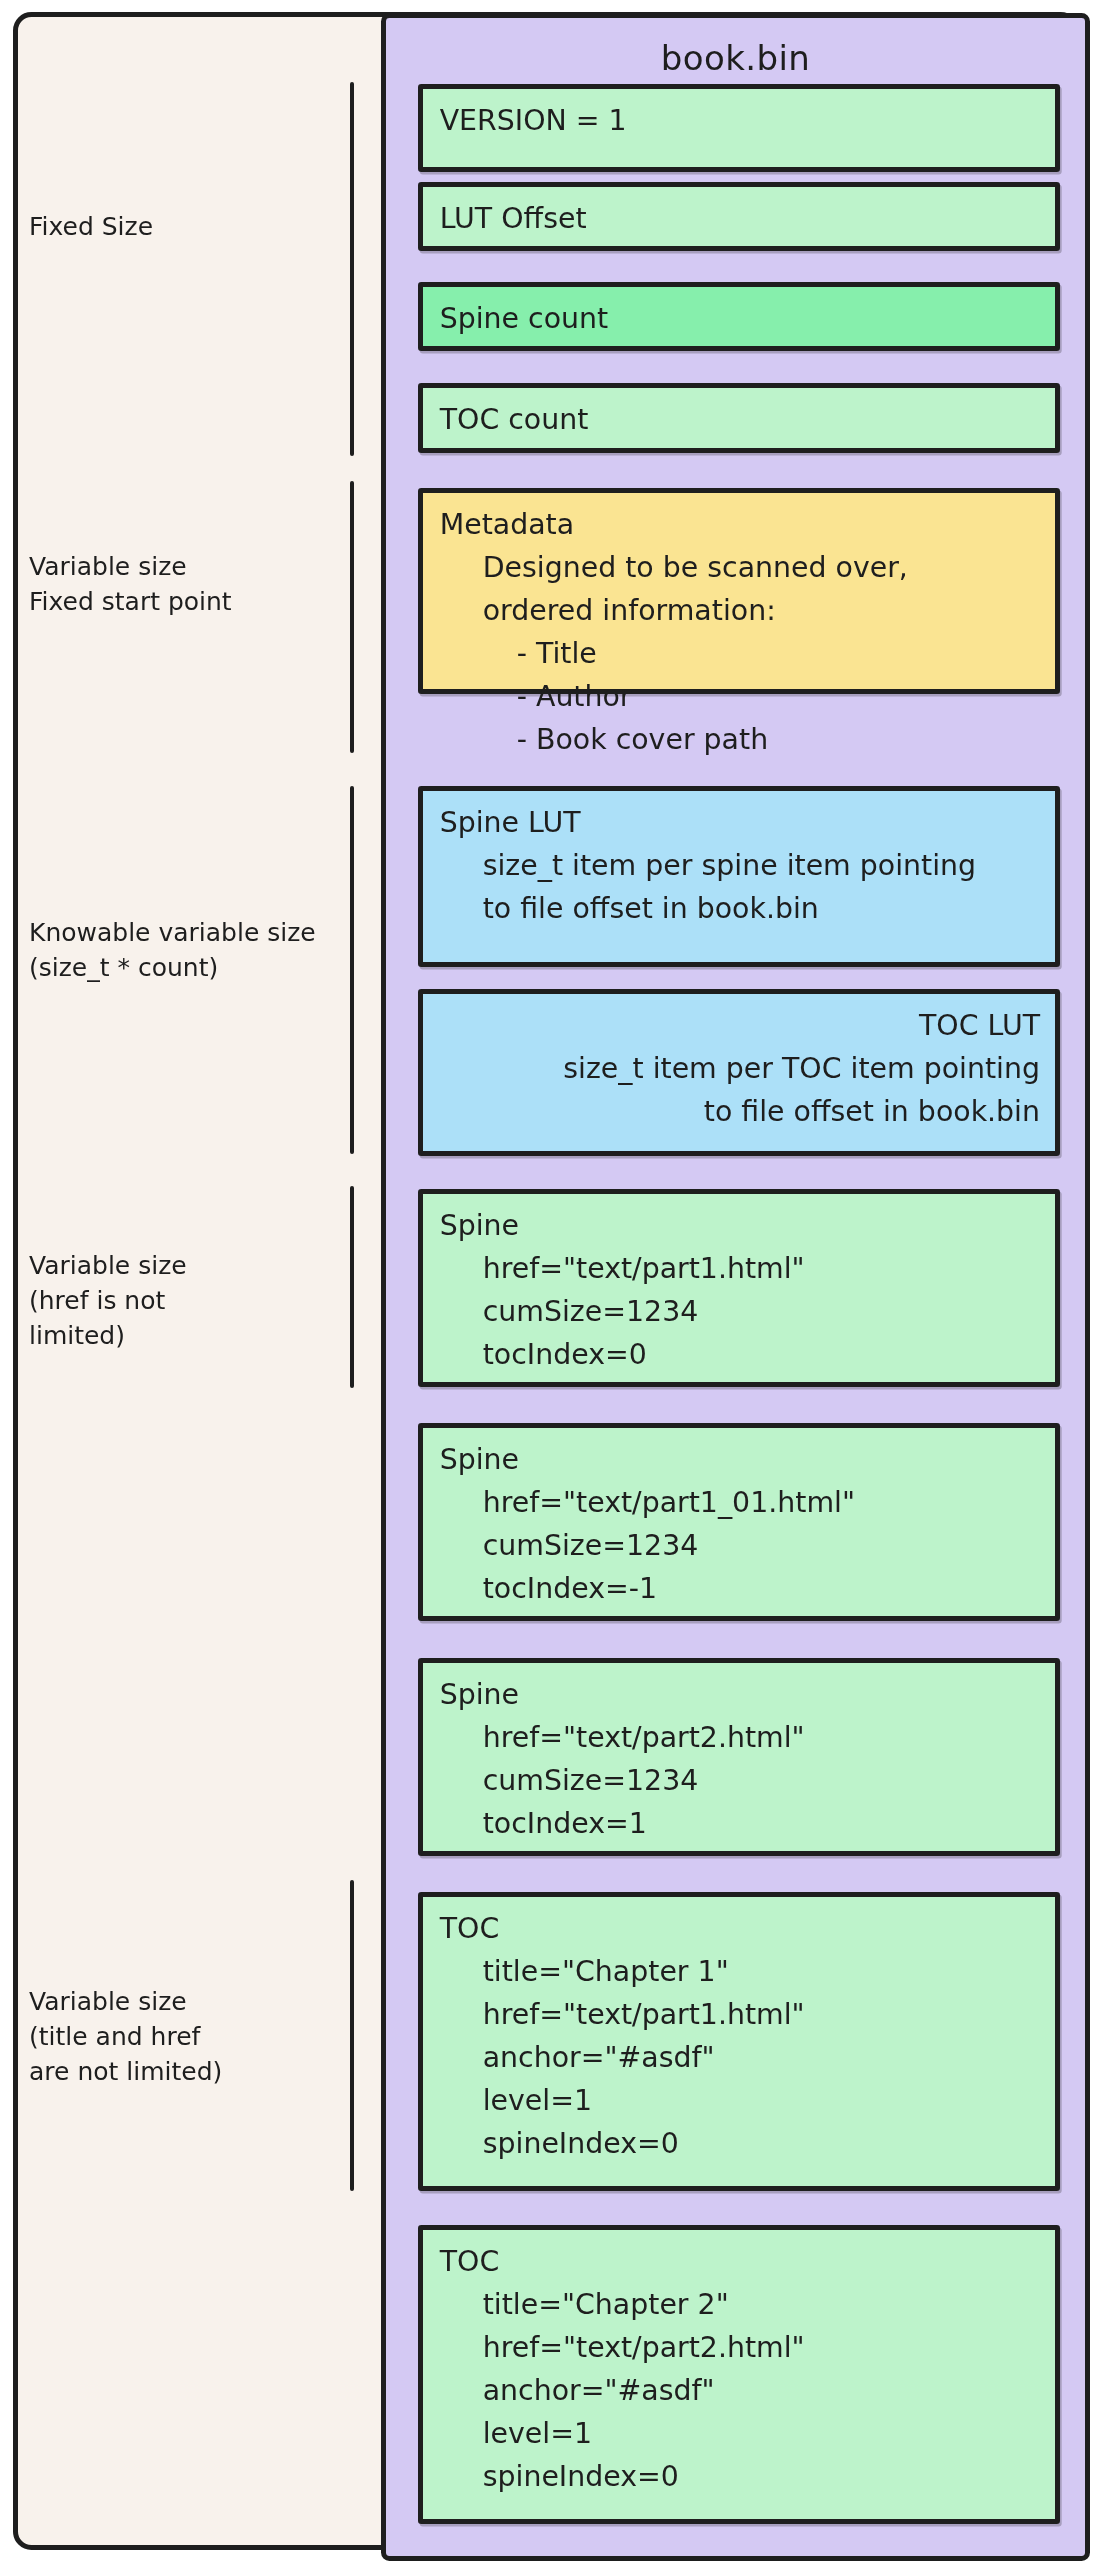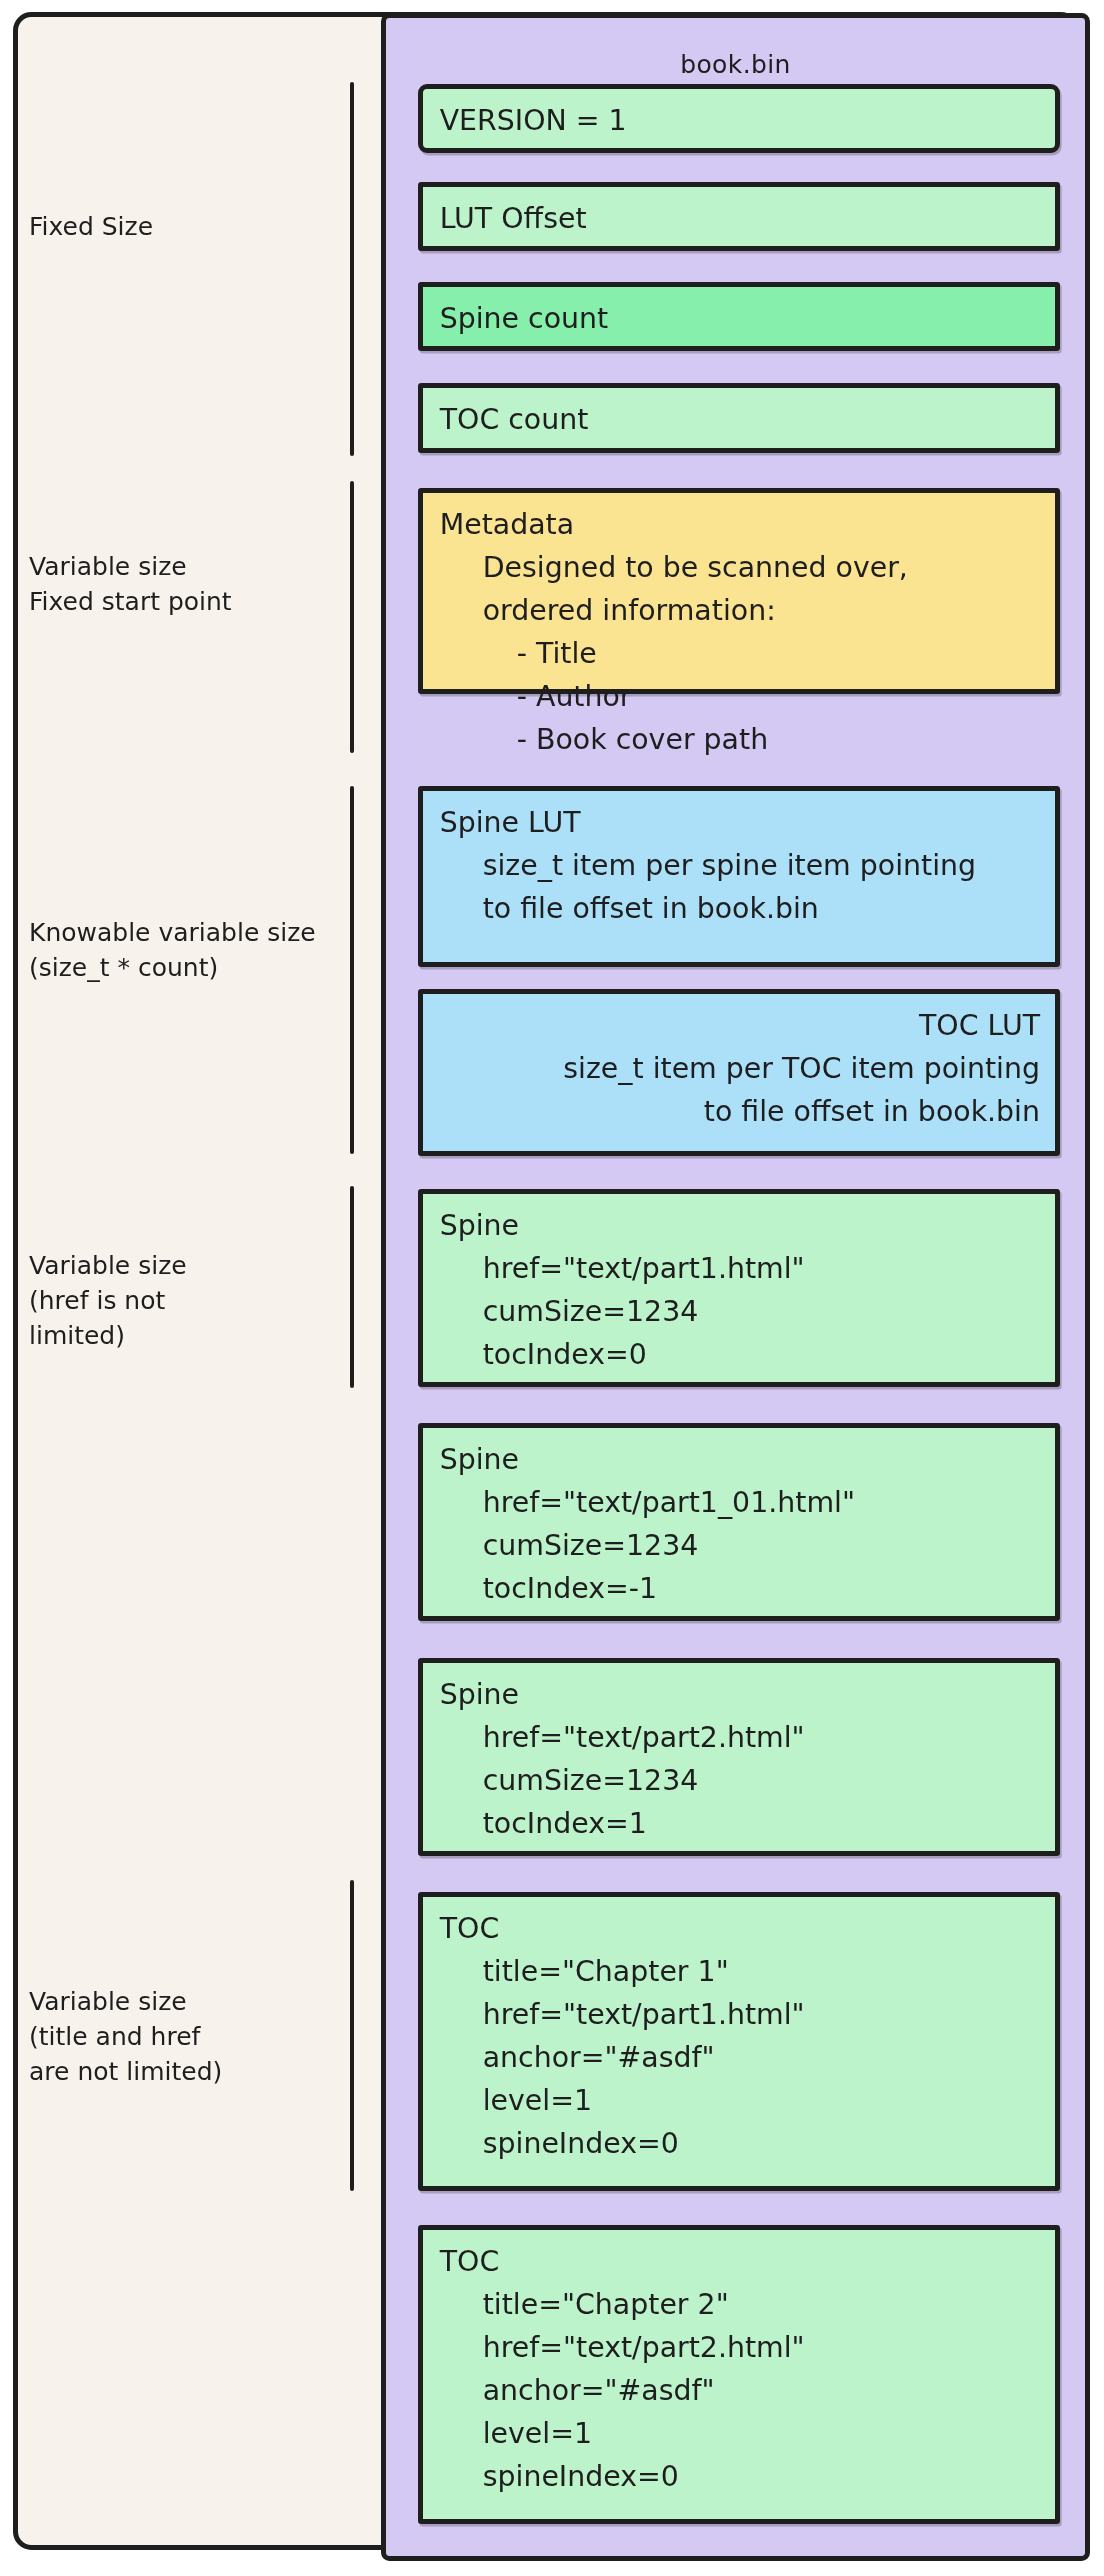--- a/index.html
+++ b/index.html
@@ -31,24 +31,24 @@
     position: absolute;
     left: 381px; top: 13.4px;
     width: 709px; height: 2548px;
     background: #d4c9f3;
     border: 5.9px solid #1e1e1e;
     border-radius: 8.4px;
     box-sizing: border-box;
   }
   .file-title {
     position: absolute;
-    left: 0; top: 32px;
+    left: 0; top: 20px;
     width: 100%;
     text-align: center;
-    font-size: 25px;
+    font-size: 34px;
     letter-spacing: 0.4px;
   }
   
   .box {
     position: absolute;
     left: 418px;
     width: 642px;
     border: 5px solid #1e1e1e;
     border-radius: 3.3px;
     box-sizing: border-box;
@@ -110,21 +110,21 @@
   <div class="bracket" style="top:82px;   height:374px;"></div>
   <div class="bracket" style="top:481px;  height:272px;"></div>
   <div class="bracket" style="top:786px;  height:368px;"></div>
   <div class="bracket" style="top:1186px; height:202px;"></div>
   <div class="bracket" style="top:1880px; height:311px;"></div>
 
   <div class="file-container">
     <div class="file-title">book.bin</div>
   </div>
 
-  <div class="box" style="top: 84px; height: 69px; background: rgb(189, 243, 203); border-radius: 9px;">
+  <div class="box" style="top: 84px; height: 88px; background: rgb(189, 243, 203);">
     <div class="line">VERSION = 1</div>
     <div></div>
   </div>
 
   <div class="box" style="top: 182px; height: 69px; background: rgb(189, 243, 203);">
     <div class="line">LUT Offset</div>
     <div></div>
   </div>
 
   <div class="box" style="top: 282px; height: 69px; background: #86efac;">

